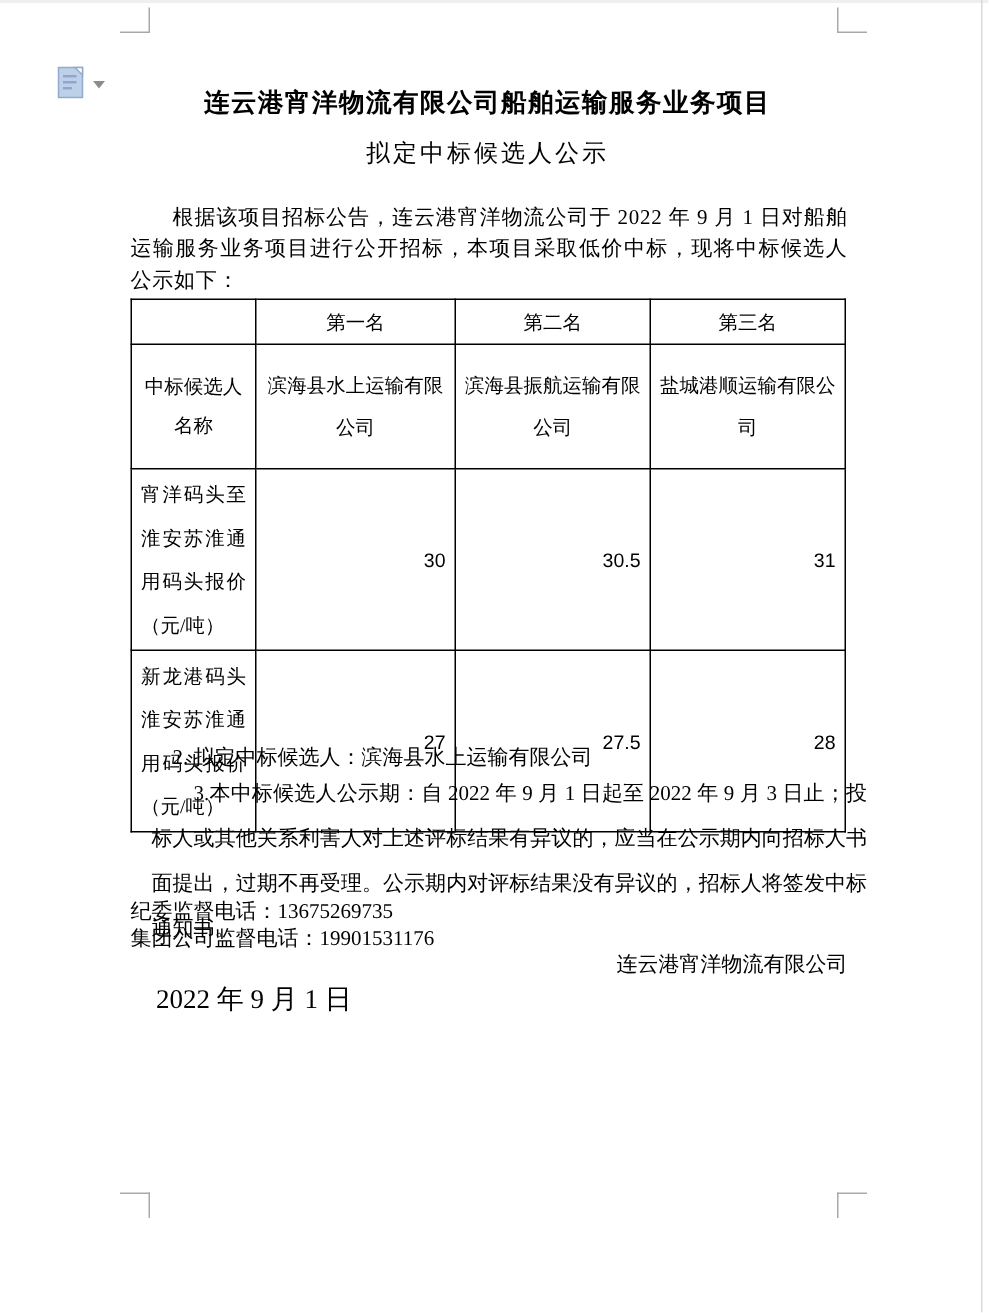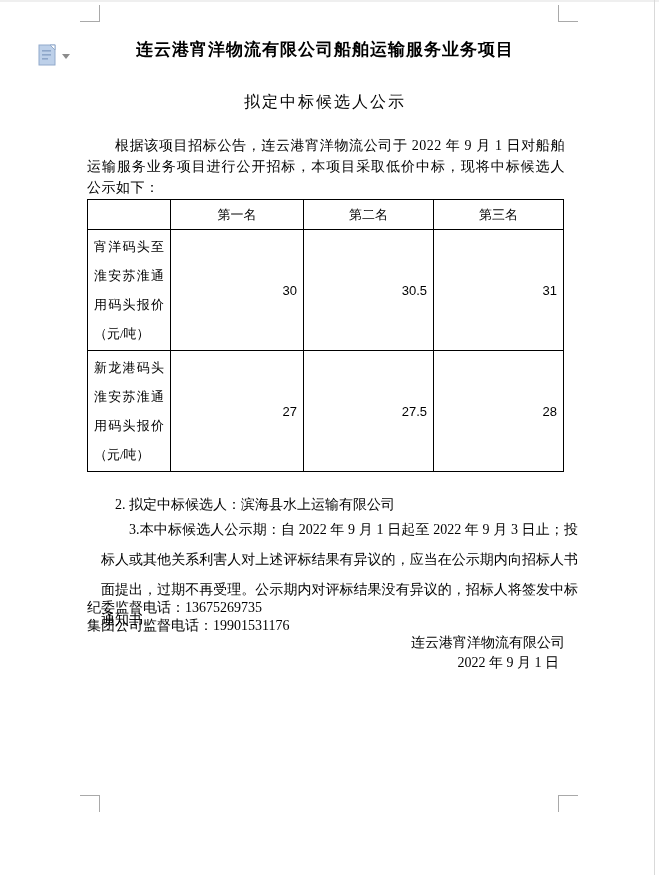--- a/index.html
+++ b/index.html
@@ -16,21 +16,21 @@
   .crop{position:absolute;width:19px;height:16px;}
   .crop-tl{left:80px;top:5px;border-right:1px solid #a9a9a9;border-bottom:1px solid #a9a9a9;}
   .crop-tr{left:558px;top:5px;border-left:1px solid #a9a9a9;border-bottom:1px solid #a9a9a9;}
   .crop-bl{left:80px;top:795px;border-right:1px solid #a9a9a9;border-top:1px solid #a9a9a9;}
   .crop-br{left:558px;top:795px;border-left:1px solid #a9a9a9;border-top:1px solid #a9a9a9;}
 
   
   .paste-btn{position:absolute;left:38px;top:42px;width:38px;height:26px;display:flex;align-items:center;gap:5px;cursor:pointer;}
   .paste-arrow{width:0;height:0;border-left:4px solid transparent;border-right:4px solid transparent;border-top:5px solid #8c8c8c;margin-top:2px;}
 
-  .doc-title{position:absolute;left:87px;top:38px;width:476px;text-align:center;
+  .doc-title{position:absolute;left:87px;top:57px;width:476px;text-align:center;
     font-size:17px;font-weight:bold;letter-spacing:1px;}
   .doc-subtitle{position:absolute;left:87px;top:92px;width:476px;text-align:center;
     font-size:16px;font-weight:normal;letter-spacing:2px;}
 
   .intro{position:absolute;left:87px;top:135px;width:478px;font-size:14px;line-height:21px;
     text-indent:2em;text-align:justify;letter-spacing:0.5px;}
   .sec1{position:absolute;left:87px;top:177px;width:476px;font-size:14px;padding-left:14px;box-sizing:border-box;}
 
   table.bid{position:absolute;left:87px;top:199px;border-collapse:collapse;table-layout:fixed;
     width:476px;font-size:13px;}
@@ -43,21 +43,21 @@
   td.lbl-just{text-align:justify;line-height:29px;padding:2px 4px;}
   td.company{text-align:center;line-height:28px;}
   td.price{text-align:right;font-family:"Liberation Sans","DejaVu Sans",sans-serif;}
 
   .sec2{position:absolute;left:87px;top:496px;width:476px;font-size:14px;text-indent:2em;}
   .sec3{position:absolute;left:87px;top:515px;width:477px;font-size:14px;line-height:30px;
     text-indent:2em;text-align:justify;margin-left:14px;}
   .phone1{position:absolute;left:87px;top:599px;width:476px;font-size:14px;}
   .phone2{position:absolute;left:87px;top:617px;width:476px;font-size:14px;}
   .sig-company{position:absolute;left:87px;top:634px;width:478px;font-size:14px;text-align:right;}
-  .sig-date{position:absolute;left:87px;top:654px;width:472px;font-size:14px;text-align:right;}
+  .sig-date{position:absolute;left:104px;top:654px;width:472px;font-size:18px;}
 </style>
 </head>
 <body>
 
 <div class="page">
   <div class="top-edge"></div>
   <div class="right-edge"></div>
 
   <div class="crop crop-tl"></div>
   <div class="crop crop-tr"></div>
@@ -89,20 +89,26 @@
         <col style="width:130px">
         <col style="width:130px">
     </colgroup>
     <tbody>
         <tr class="hdr">
       <td></td>
       <td>第一名</td>
       <td>第二名</td>
       <td>第三名</td>
     </tr>
+    <tr class="r-name">
+      <td class="lbl-center">中标候选人名称</td>
+      <td class="company">滨海县水上运输有限公司</td>
+      <td class="company">滨海县振航运输有限公司</td>
+      <td class="company">盐城港顺运输有限公司</td>
+    </tr>
     <tr class="r-p1">
       <td class="lbl-just">宵洋码头至淮安苏淮通用码头报价（元/吨）</td>
       <td class="price">30</td>
       <td class="price">30.5</td>
       <td class="price">31</td>
     </tr>
     <tr class="r-p2">
       <td class="lbl-just">新龙港码头淮安苏淮通用码头报价（元/吨）</td>
       <td class="price">27</td>
       <td class="price">27.5</td>

